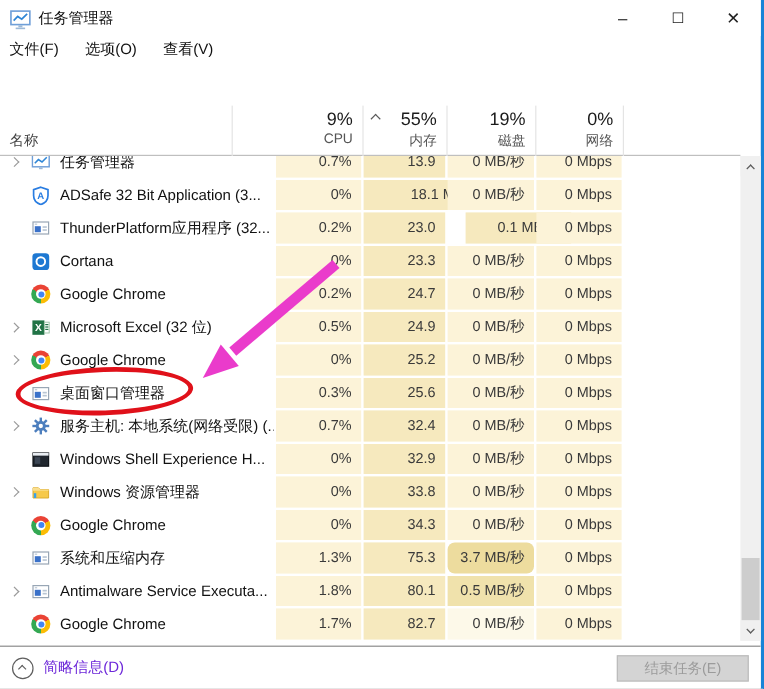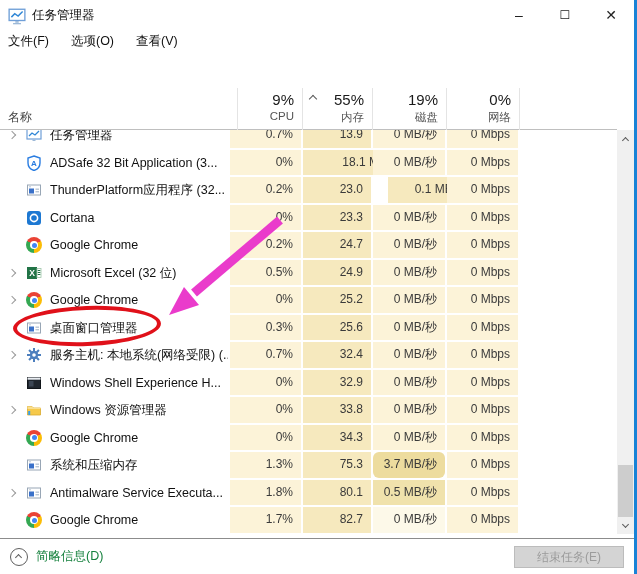--- a/index.html
+++ b/index.html
@@ -19,21 +19,21 @@
   
   .menubar{position:absolute;left:0;top:30px;width:544px;height:22px;display:flex;align-items:center;padding-left:8px;background:#fff;}
   .menu-item{font-size:12.5px;color:#111;margin-right:22px;}
   
   .tabbar{position:absolute;left:0;top:52px;width:634px;height:35px;display:flex;align-items:flex-end;padding-left:3px;background:#fff;}
   .tabbar::after{content:"";position:absolute;left:0;bottom:0;width:634px;height:1px;background:#d9d9d9;}
   .tab{position:relative;height:26px;line-height:25px;padding:0 10px;font-size:12.5px;color:#111;background:#fcfcfc;border:1px solid #d9d9d9;border-bottom:none;margin-right:-1px;z-index:1;}
   .tab.active{background:#fff;height:30px;line-height:30px;z-index:3;margin-bottom:-1px;border-bottom:1px solid #fff;}
   
   .theader{position:absolute;left:0;top:88px;width:617px;height:42px;background:#fff;border-bottom:1px solid #bfbfbf;}
-  .hname{position:absolute;left:0;top:0;width:238px;height:42px;border-right:1px solid #e4e4e4;}
+  .hname{position:absolute;left:0;top:0;width:194px;height:42px;border-right:1px solid #e4e4e4;}
   .hname-label{position:absolute;left:8px;bottom:4px;font-size:12px;color:#444;}
   .hcol{position:absolute;top:0;height:42px;border-right:1px solid #e4e4e4;text-align:right;padding-right:8px;}
   .hpercent{font-size:15px;color:#1a1a1a;margin-top:3px;}
   .hlabel{font-size:11.5px;color:#555;margin-top:2px;}
   .sort-caret{position:absolute;left:7px;top:8px;width:6px;height:6px;border-right:1.4px solid #5a5a5a;border-bottom:1.4px solid #5a5a5a;transform:rotate(-135deg);}
   
   .viewport{position:absolute;left:0;top:130px;width:617px;height:404px;overflow:hidden;background:#fff;}
   .rows{margin-top:-8px;}
   .row{position:relative;height:27.5px;background:#fff;}
   .chev{display:inline-block;width:6px;height:6px;border-right:1.4px solid #9a9a9a;border-bottom:1.4px solid #9a9a9a;}
@@ -53,21 +53,21 @@
   .sb-btn{position:absolute;left:0;width:17px;height:17px;display:flex;align-items:center;justify-content:center;background:#f0f0f0;}
   .sb-btn .chev{width:5px;height:5px;border-color:#5a5a5a;}
   .sb-up{top:0;} .sb-up .chev{transform:rotate(-135deg);margin-top:3px;}
   .sb-down{bottom:0;} .sb-down .chev{transform:rotate(45deg);margin-bottom:3px;}
   .sb-thumb{position:absolute;left:1px;top:335px;width:15px;height:52px;background:#cdcdcd;}
   
   .footer{position:absolute;left:0;bottom:0;width:634px;height:36px;border-top:1px solid #8c8c8c;display:flex;align-items:center;padding:0 10px;background:#fff;}
   .details-toggle{display:flex;align-items:center;}
   .circle-chev{width:18px;height:18px;border:1.2px solid #5f5f5f;border-radius:50%;position:relative;margin-right:8px;}
   .circle-chev .chev{position:absolute;left:4.6px;top:6.2px;width:5px;height:5px;border-color:#5f5f5f;transform:rotate(-135deg);}
-  .details-label{font-size:12.5px;color:#15803d;}
+  .details-label{font-size:12.5px;color:#6d28d9;}
   .end-task{margin-left:auto;width:110px;height:22px;background:#d4d4d4;border:1px solid #bcbcbc;color:#9b9b9b;font-size:12px;text-align:center;line-height:20px;}
   
   .ellipse-annot{position:absolute;left:13px;top:306px;width:148px;height:40px;border:4px solid var(--red);border-radius:50%;transform:rotate(-2deg);z-index:48;pointer-events:none;}
   .arrow-annot{position:absolute;left:0;top:0;z-index:49;pointer-events:none;}
 </style>
 </head>
 <body>
 
 <div class="window">
 

